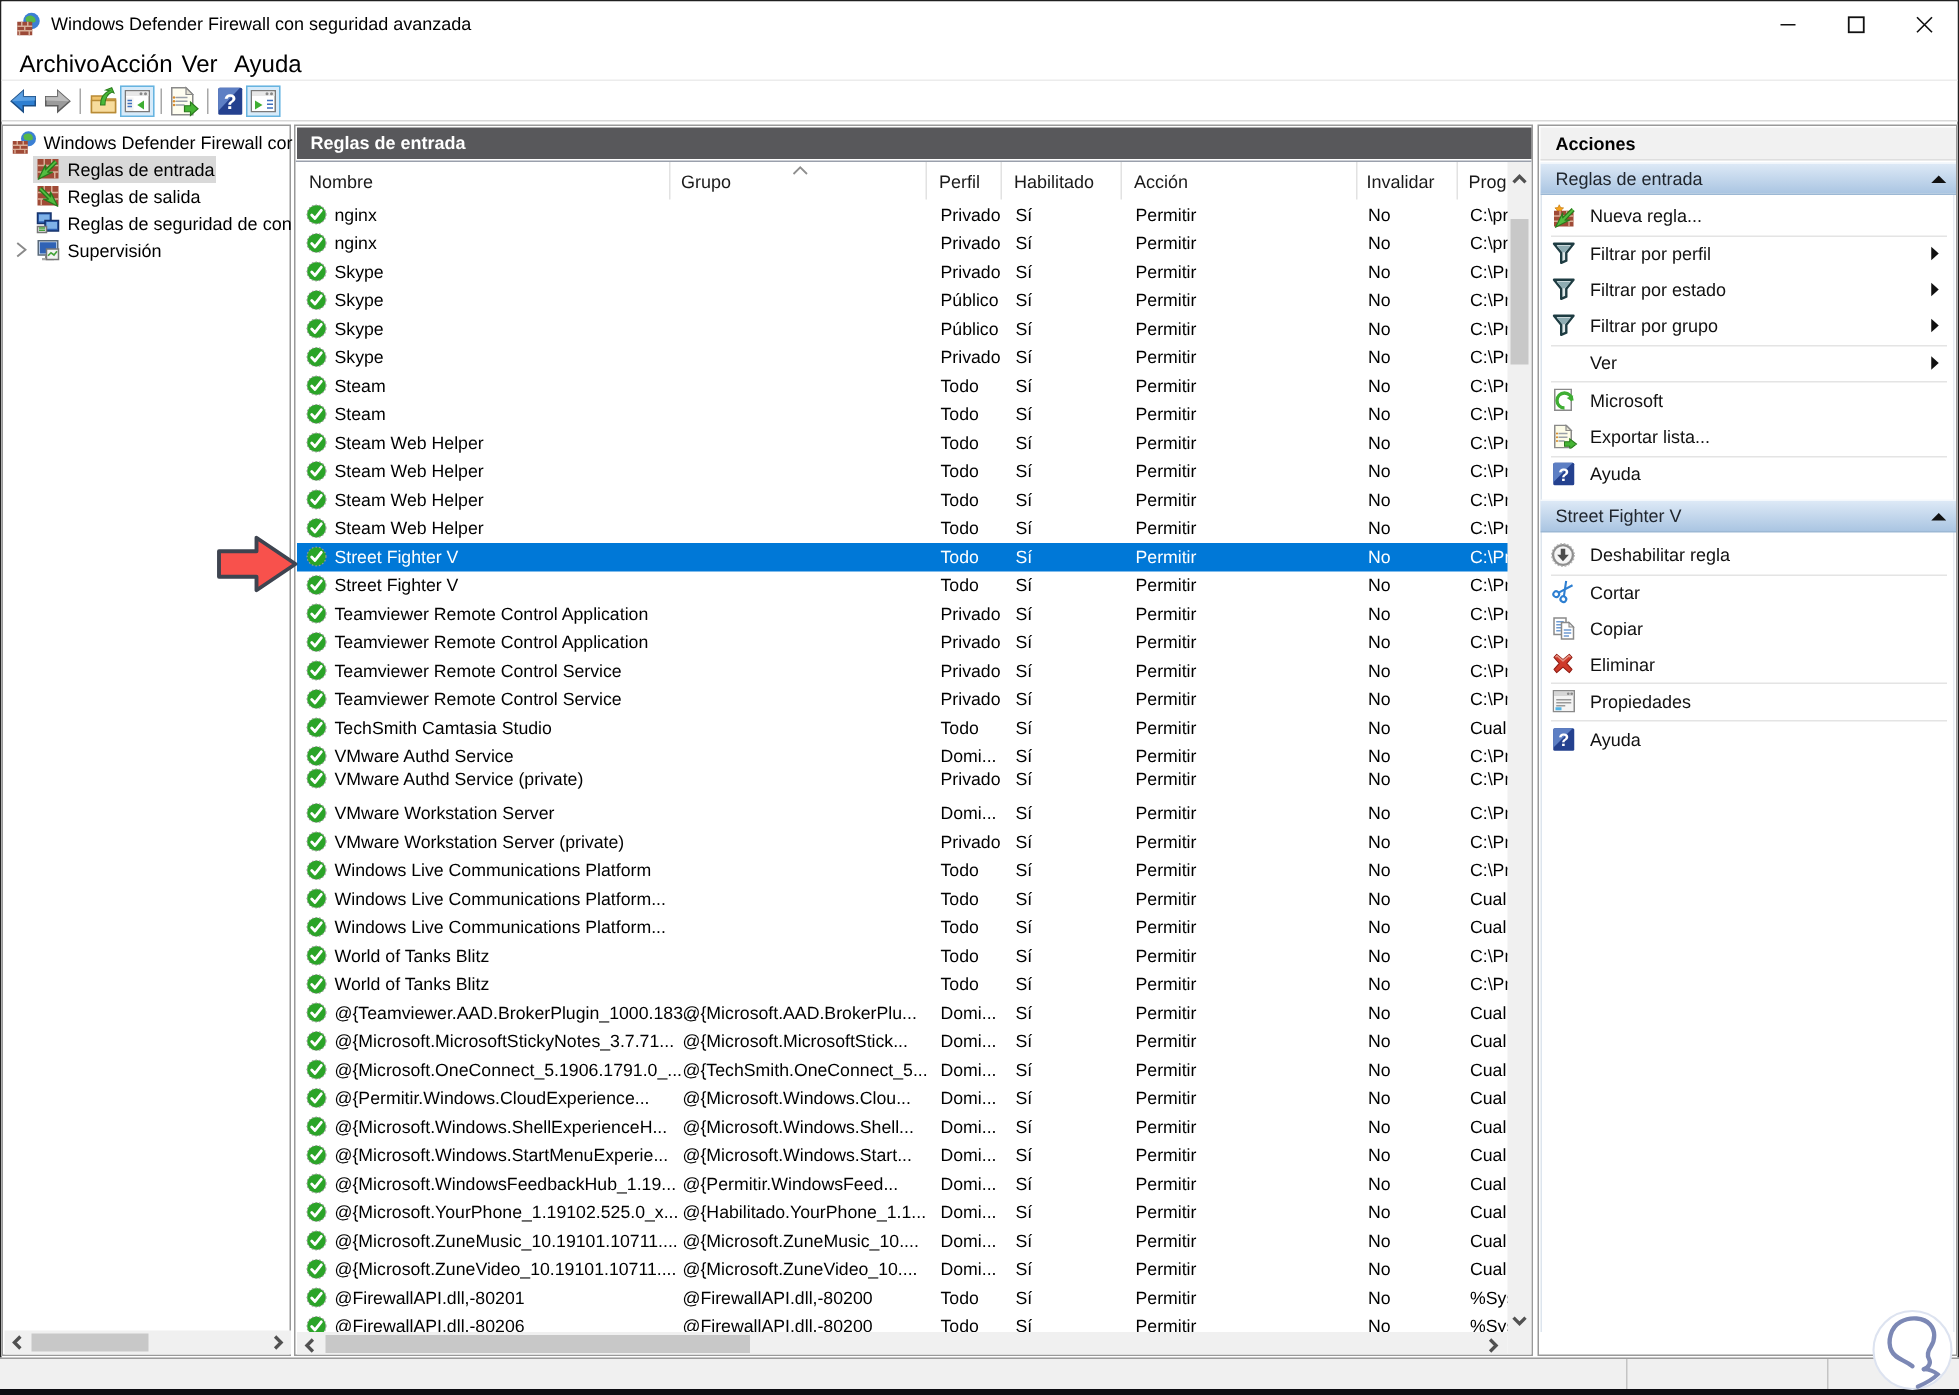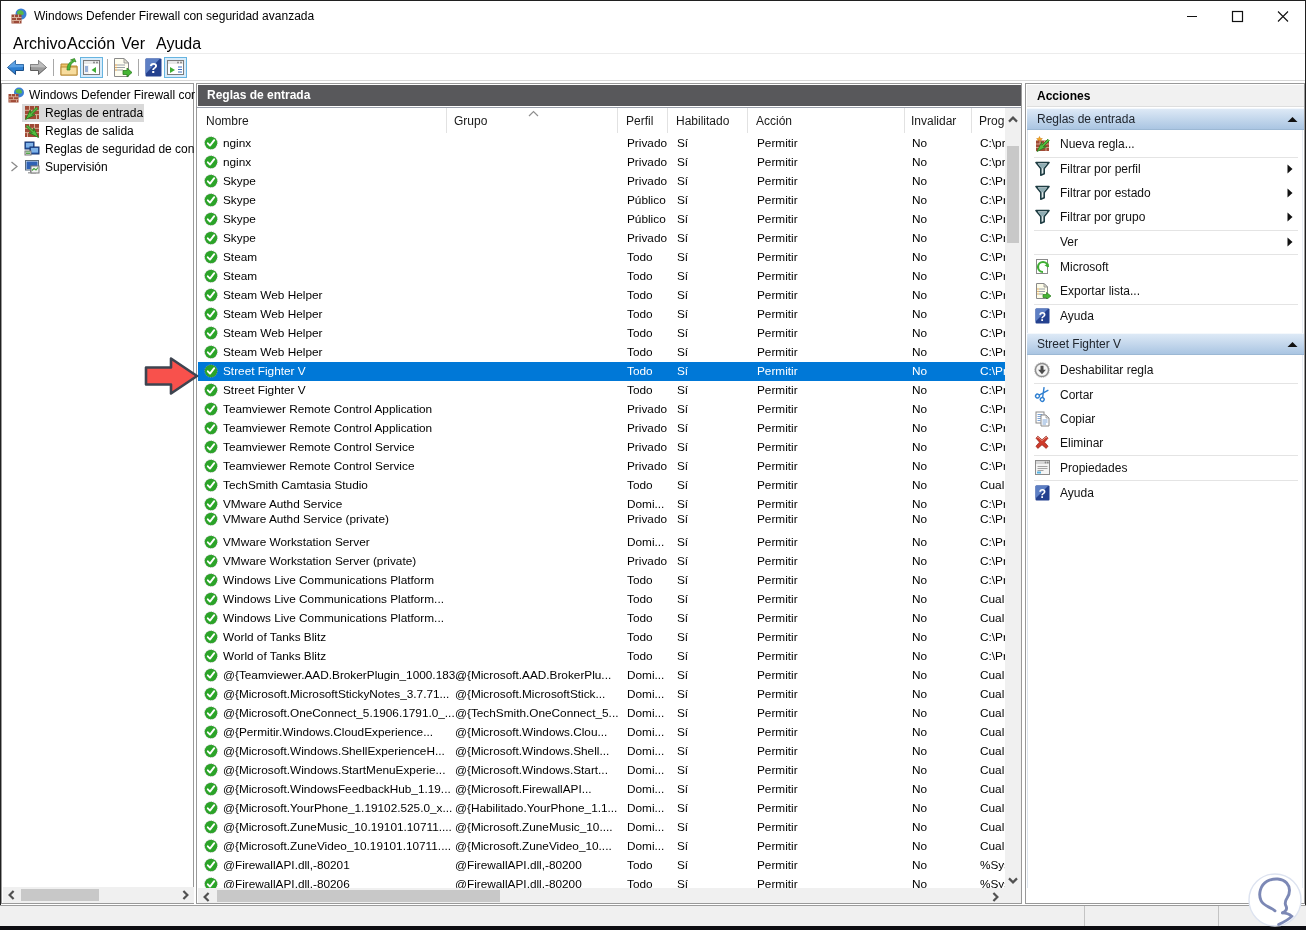--- a/index.html
+++ b/index.html
@@ -671,21 +671,21 @@
       <span class="c5">No</span>
       <span class="c6">Cual</span>
     </div>
 <div class="row" style="top:696px">
       <svg class="abs" style="left:6px;top:2px" width="14" height="14" viewBox="0 0 14 14">
         <circle cx="7" cy="7" r="6.3" fill="#2ba428" stroke="#9a9a9a" stroke-width="0.8" stroke-dasharray="1 1.4"></circle>
         <circle cx="7" cy="7" r="5.6" fill="#2ba428"></circle>
         <path d="M3.8 7.3 L6 9.6 L10.2 4.2" stroke="#fff" stroke-width="1.9" fill="none" stroke-linecap="round" stroke-linejoin="round"></path>
       </svg>
       <span class="c0">@{Microsoft.WindowsFeedbackHub_1.19...</span>
-      <span class="c1">@{Microsoft.FirewallAPI...</span>
+      <span class="c1">@{Permitir.WindowsFeed...</span>
       <span class="c2">Domi...</span>
       <span class="c3">Sí</span>
       <span class="c4">Permitir</span>
       <span class="c5">No</span>
       <span class="c6">Cual</span>
     </div>
 <div class="row" style="top:715px">
       <svg class="abs" style="left:6px;top:2px" width="14" height="14" viewBox="0 0 14 14">
         <circle cx="7" cy="7" r="6.3" fill="#2ba428" stroke="#9a9a9a" stroke-width="0.8" stroke-dasharray="1 1.4"></circle>
         <circle cx="7" cy="7" r="5.6" fill="#2ba428"></circle>

